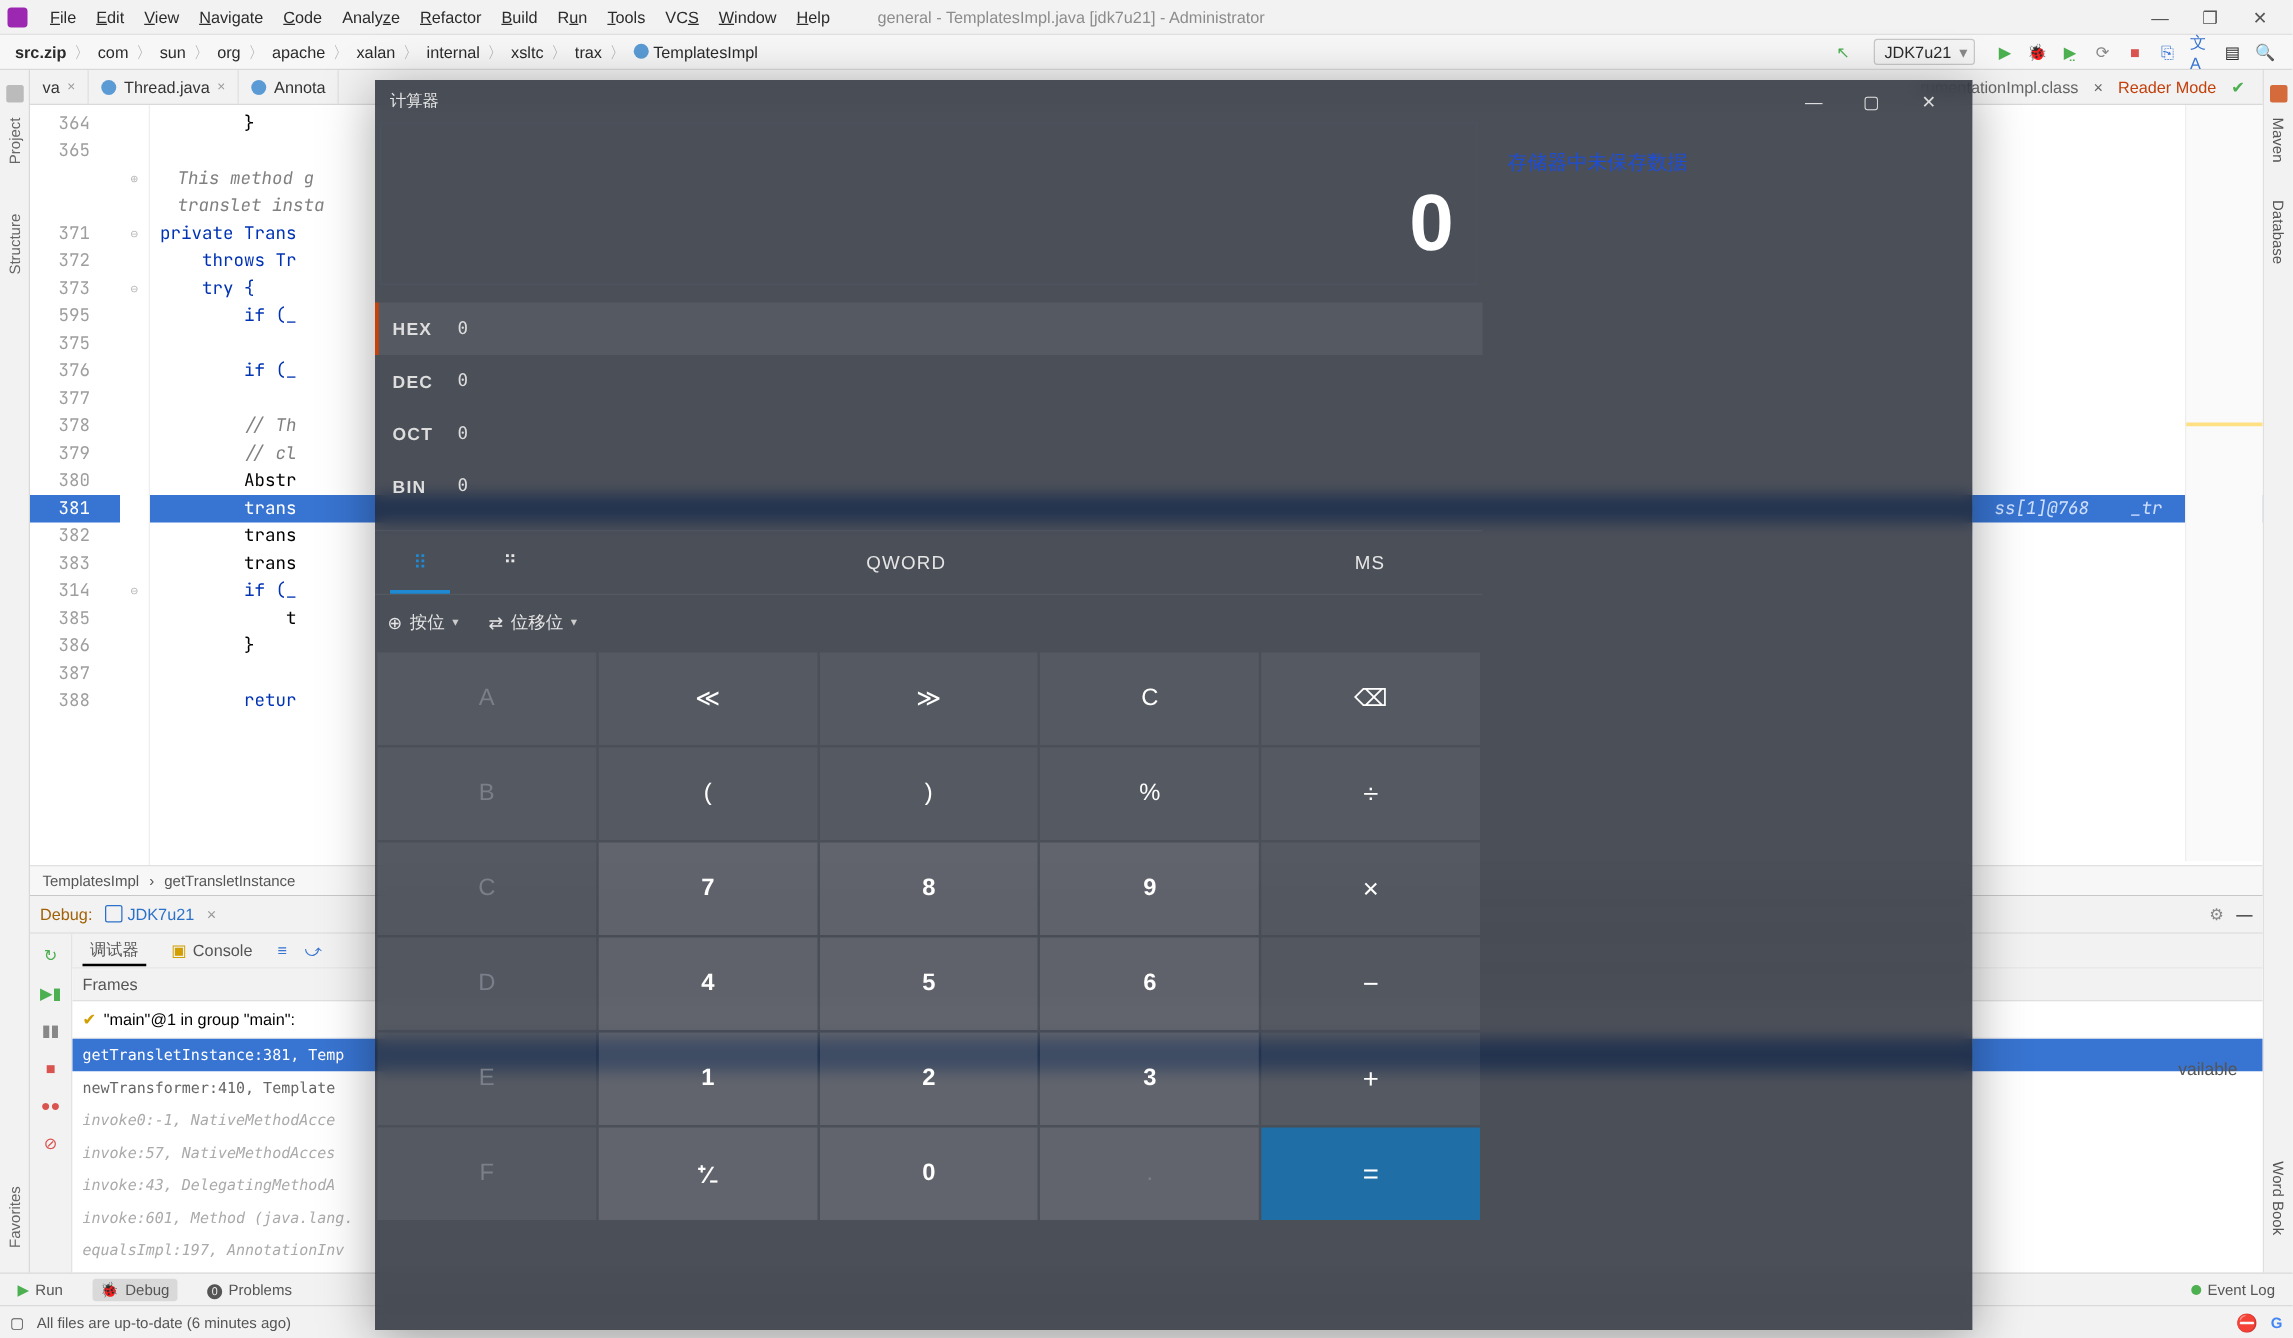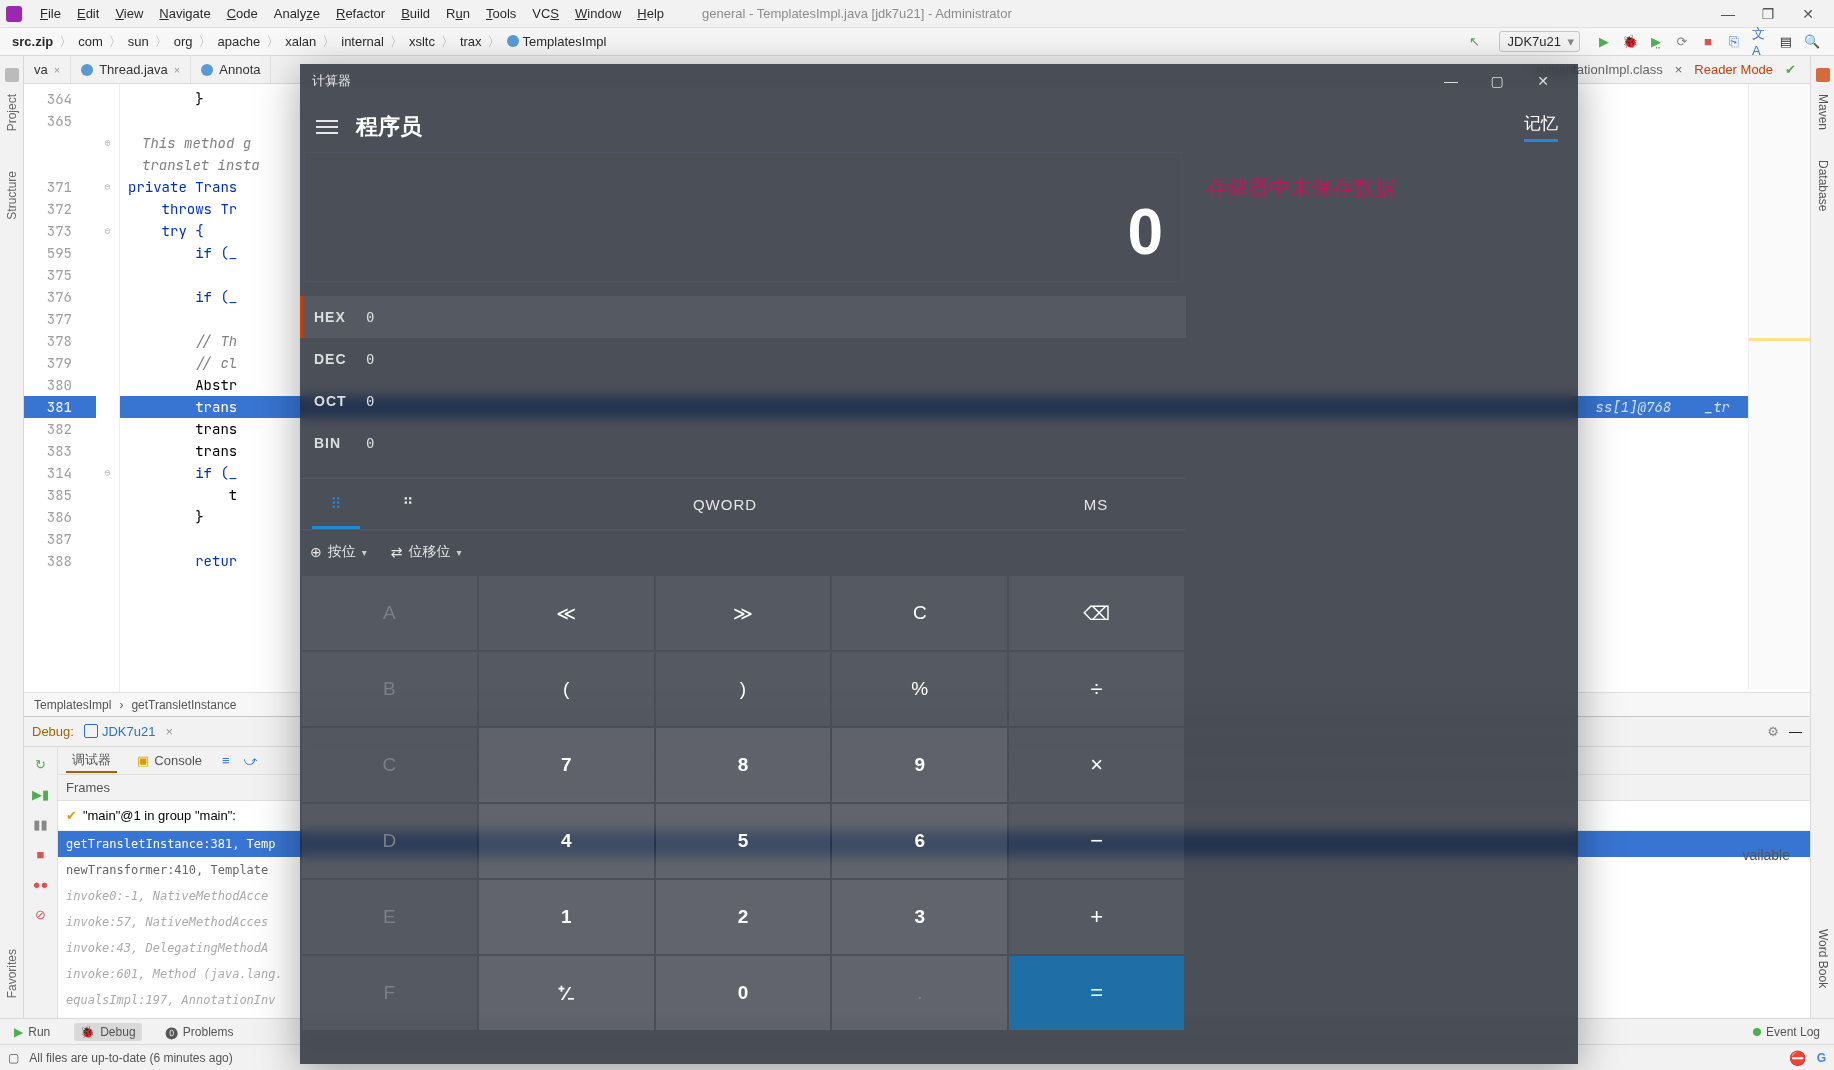--- a/index.html
+++ b/index.html
@@ -64,21 +64,21 @@
 
 .debug-panel{position:absolute;left:24px;right:24px;top:716px;height:310px;background:#fff;border-top:1px solid #c8c8c8;display:flex}
 .debug-header{position:absolute;left:0;right:0;top:0;height:30px;background:#f2f2f2;border-bottom:1px solid #d9d9d9;display:flex;align-items:center;padding:0 8px;gap:10px}
 .debug-header .dh-label{color:#a16207}
 .debug-header .dh-jdk{color:#2b71c9}
 .debug-header .dh-jdk::before{content:"";display:inline-block;width:12px;height:12px;border:1px solid #2b71c9;border-radius:2px;margin-right:4px;vertical-align:-2px}
 .debug-header .spacer{flex:1}
 .debug-header .gear{color:#888}
 .debug-subtabs{position:absolute;left:34px;top:30px;height:28px;right:0;background:#f2f2f2;border-bottom:1px solid #e0e0e0;display:flex;align-items:center;padding:0 8px;gap:14px;color:#555}
 .debug-subtabs .st{display:flex;align-items:center;gap:5px;padding:2px 6px}
-.debug-subtabs .st.active{border-bottom:2px solid #a16207}
+.debug-subtabs .st.active{border-bottom:2px solid #000000}
 .debug-left-icons{position:absolute;left:0;top:30px;width:34px;bottom:0;background:#f2f2f2;border-right:1px solid #e0e0e0;display:flex;flex-direction:column;align-items:center;gap:12px;padding-top:8px}
 .debug-left-icons .dli{width:18px;height:18px;display:flex;align-items:center;justify-content:center;font-size:13px}
 .frames-area{position:absolute;left:34px;top:58px;right:0;bottom:0;background:#fff}
 .frames-area .frames-title{height:26px;background:#f2f2f2;border-bottom:1px solid #e0e0e0;display:flex;align-items:center;padding:0 8px;font-weight:400;color:#555}
 .frames-area .thread-sel{height:30px;display:flex;align-items:center;padding:0 8px;border-bottom:1px solid #eee;gap:6px}
 .frames-area .thread-sel .chk{color:#d39e00}
 .frames-area .frame-row{height:26px;display:flex;align-items:center;padding:0 8px;color:#666;font-family:Consolas,monospace;font-size:12px;white-space:nowrap;overflow:hidden}
 .frames-area .frame-row.sel{background:#3874d1;color:#fff}
 .frames-area .frame-row.faded{color:#aaa;font-style:italic}
 .debug-right-msg{position:absolute;right:20px;top:130px;color:#555;font-size:14px}
@@ -100,21 +100,21 @@
 .calc-titlebar .tb-btn{width:46px;height:34px;display:flex;align-items:center;justify-content:center;font-size:14px;color:#ddd}
 .calc-header{display:flex;align-items:center;padding:14px 20px 10px 16px}
 .calc-header .ham{width:22px;display:flex;flex-direction:column;gap:4px;margin-right:18px}
 .calc-header .ham span{height:2px;background:#e6e6e6;width:100%}
 .calc-header .mode-title{font-size:22px;font-weight:600;color:#fff}
 .calc-header .spacer{flex:1}
 .calc-header .memory-label{font-size:17px;color:#fff;border-bottom:3px solid #1f8ad2;padding-bottom:4px}
 .calc-body{display:flex;height:calc(100% - 34px - 58px)}
 .calc-left{width:886px;display:flex;flex-direction:column}
 .calc-right{flex:1;padding:20px}
-.calc-right .mem-empty{color:#be185d;font-size:21px;margin-top:2px}
+.calc-right .mem-empty{color:#1d4ed8;font-size:16px;margin-top:2px}
 .calc-display{border:1px solid #4c5260;margin:0 4px 14px 4px;height:130px;display:flex;align-items:flex-end;justify-content:flex-end;padding:12px 18px;font-size:64px;font-weight:600;color:#fff}
 .base-list{padding:0;margin-bottom:14px}
 .base-row{display:flex;align-items:center;height:42px;padding-left:14px;color:#ddd;font-size:14px}
 .base-row.active{border-left:3px solid #c2410c;padding-left:11px;background:rgba(255,255,255,0.06)}
 .base-row .base-label{width:52px;font-weight:600;letter-spacing:1px}
 .base-row .base-val{font-family:Consolas,monospace}
 .toolbar-row{display:flex;align-items:center;height:52px;border-top:1px solid rgba(255,255,255,0.05);border-bottom:1px solid rgba(255,255,255,0.05)}
 .toolbar-row .tb-tab{flex:0 0 72px;display:flex;align-items:center;justify-content:center;height:100%;position:relative}
 .toolbar-row .tb-tab.active{color:#1f8ad2}
 .toolbar-row .tb-tab.active::after{content:"";position:absolute;bottom:0;left:12px;right:12px;height:3px;background:#1f8ad2}
@@ -390,30 +390,20 @@
 </div>
 
 <div class="calc-window">
   <div class="calc-titlebar">
     <span>计算器</span>
     <div class="spacer"></div>
     <div class="tb-btn">—</div>
     <div class="tb-btn">▢</div>
     <div class="tb-btn">✕</div>
   </div>
-  <div class="calc-header">
-    <div class="ham">
-        <span></span>
-        <span></span>
-        <span></span>
-      </div>
-    <div class="mode-title">程序员</div>
-    <div class="spacer"></div>
-    <div class="memory-label">记忆</div>
-  </div>
   <div class="calc-body">
     <div class="calc-left">
       <div class="calc-display">0</div>
       <div class="base-list">
         <div class="base-row active">
             <span class="base-label">HEX</span>
             <span class="base-val">0</span>
           </div>
         <div class="base-row">
             <span class="base-label">DEC</span>

